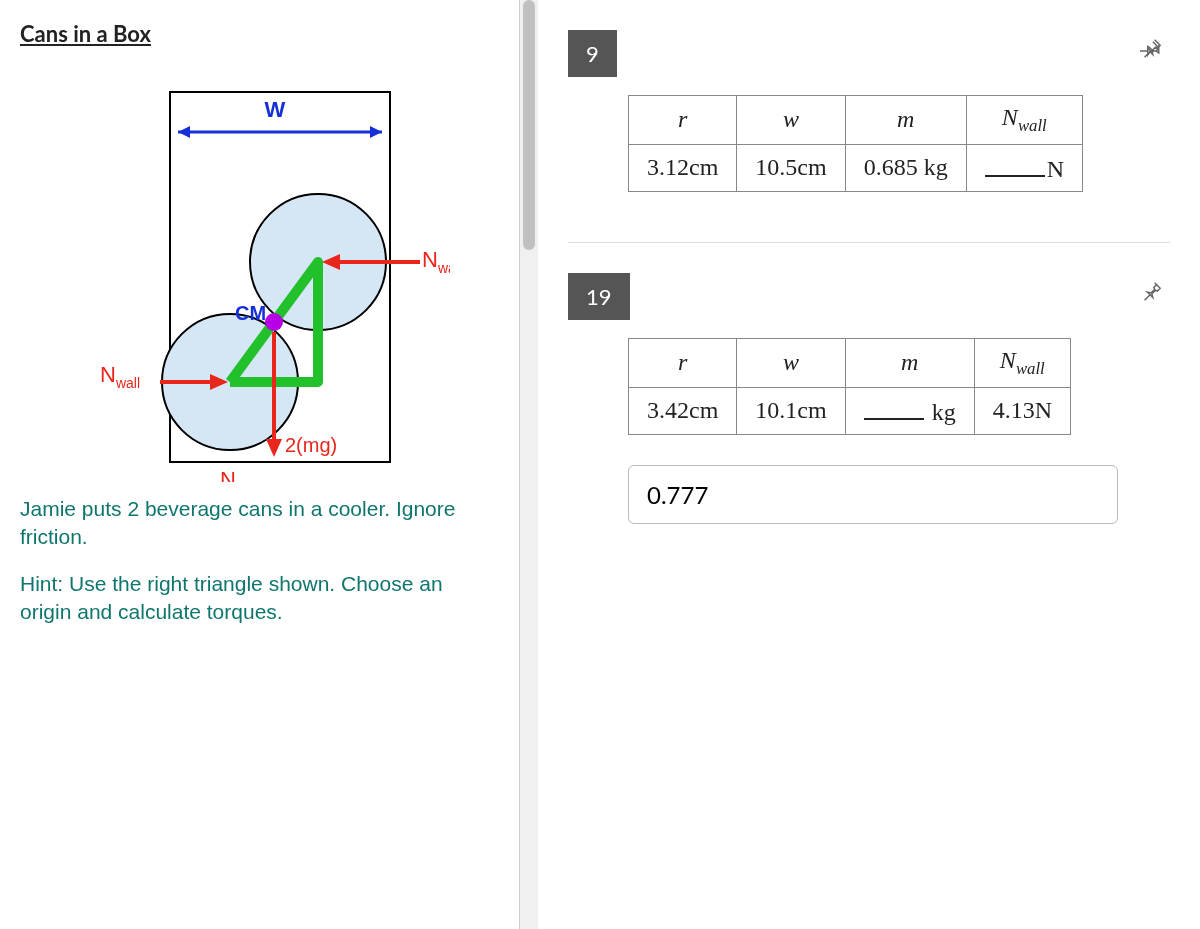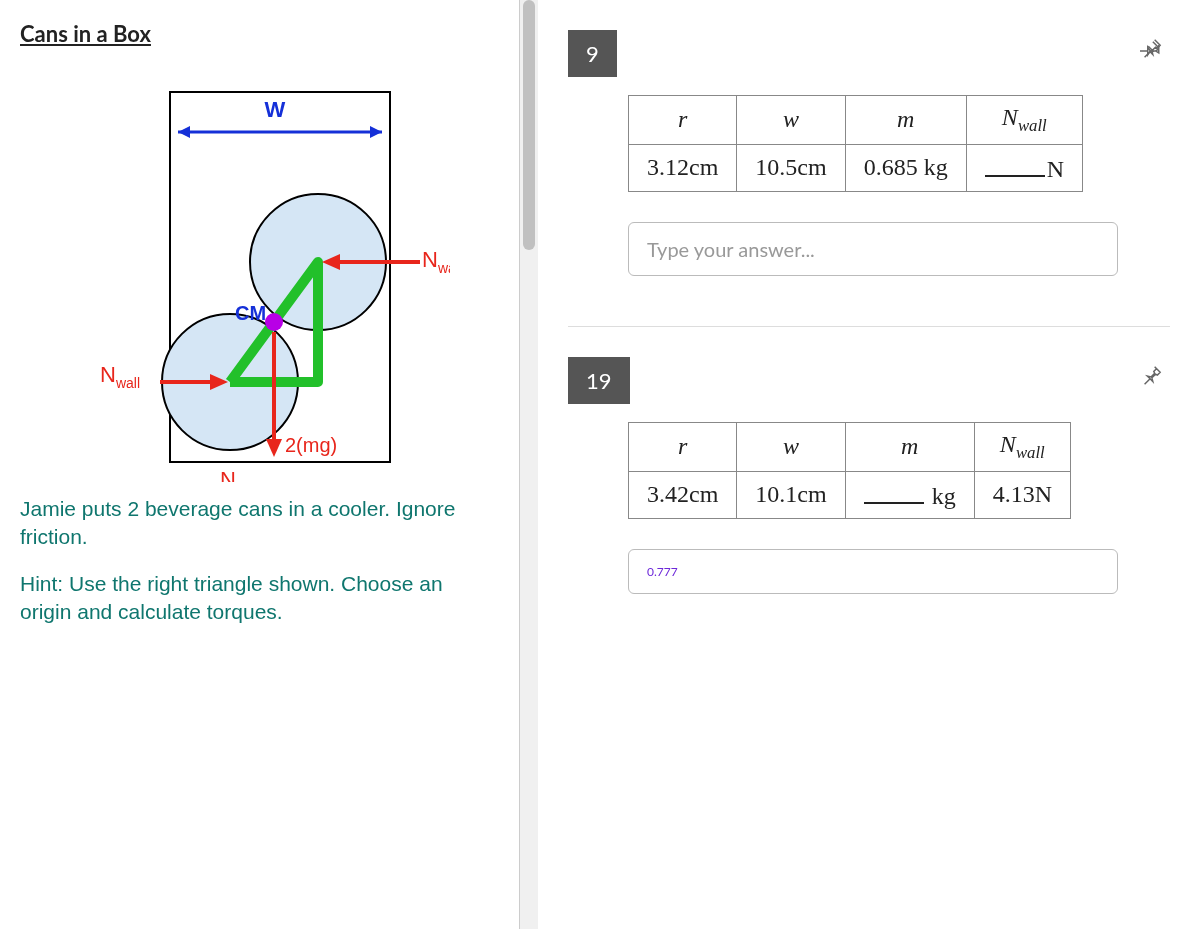--- a/index.html
+++ b/index.html
@@ -109,24 +109,24 @@
     border-radius: 6px;
     color: #333;
     font-family: inherit;
   }
   .answer-input::placeholder { color: #999; }
   .answer-filled {
     margin-top: 30px;
     margin-left: 60px;
     width: 490px;
     padding: 14px 18px;
-    font-size: 12px;
+    font-size: 24px;
     border: 1px solid #bbb;
     border-radius: 6px;
-    color: #6d28d9;
+    color: #000000;
     background: #fff;
   }
   .divider-short {
     margin: 40px 0 30px 0;
     border: none;
     border-top: 1px solid #ddd;
   }
   .nwall { font-style: italic; font-family:"Times New Roman",serif; }
   .nwall .s { font-size:0.7em; font-style:italic; }
 </style>
@@ -209,21 +209,20 @@
       </tr>
       <tr>
         <td>3.12cm</td>
         <td>10.5cm</td>
         <td>0.685 kg</td>
         <td><span class="blank-line"></span><span>N</span></td>
       </tr>
     </tbody>
       </table>
 
-    <input class="answer-input" type="text" placeholder="Type your answer..." style="">
   </div>
 
   <hr class="divider-short">
 
   <div class="question">
     <span class="qnum">19</span>
     <span class="pin">
       <svg width="22" height="22" viewBox="0 0 24 24" fill="none" stroke="#666" stroke-width="1.6">
           <path d="M16 2l6 6-3 3-2-1-4 4 1 4-3-3-6 6 6-6-3-3 4 1 4-4-1-2 3-3z"></path>
         </svg>

